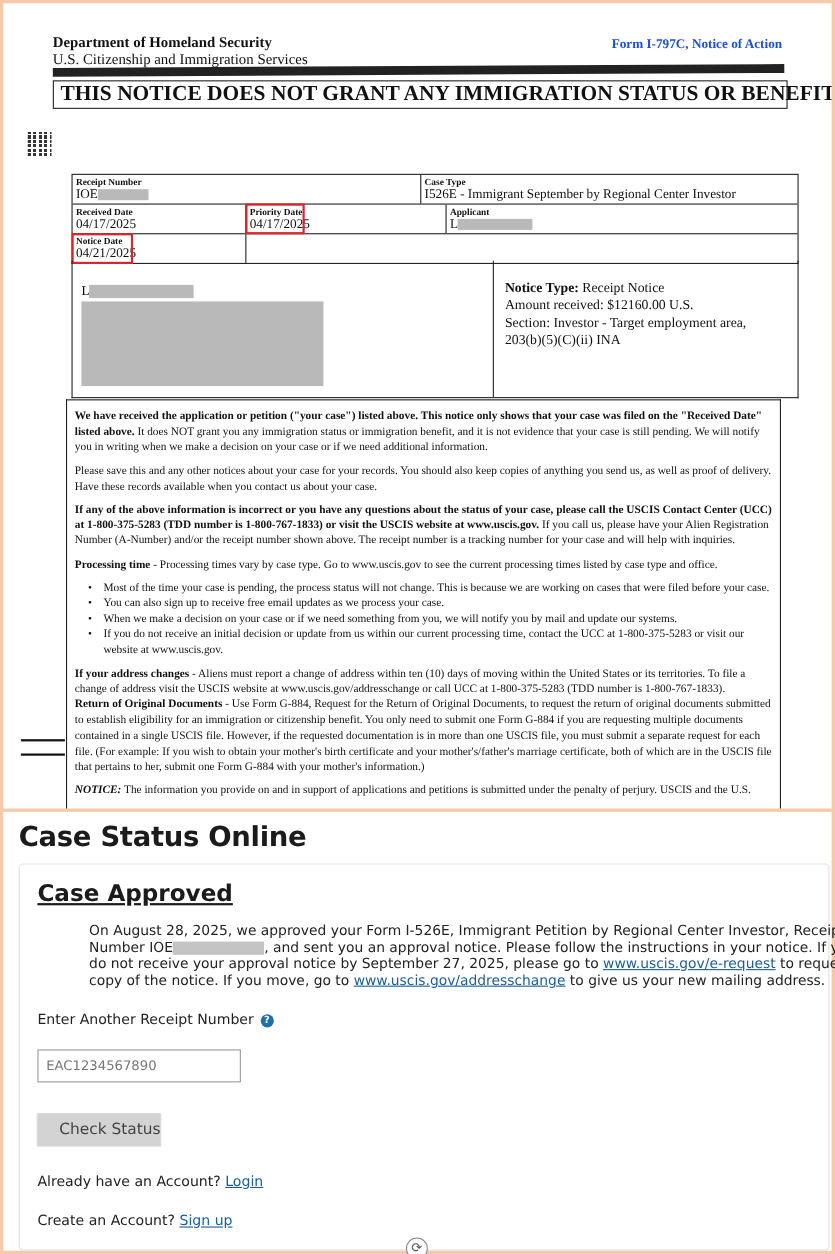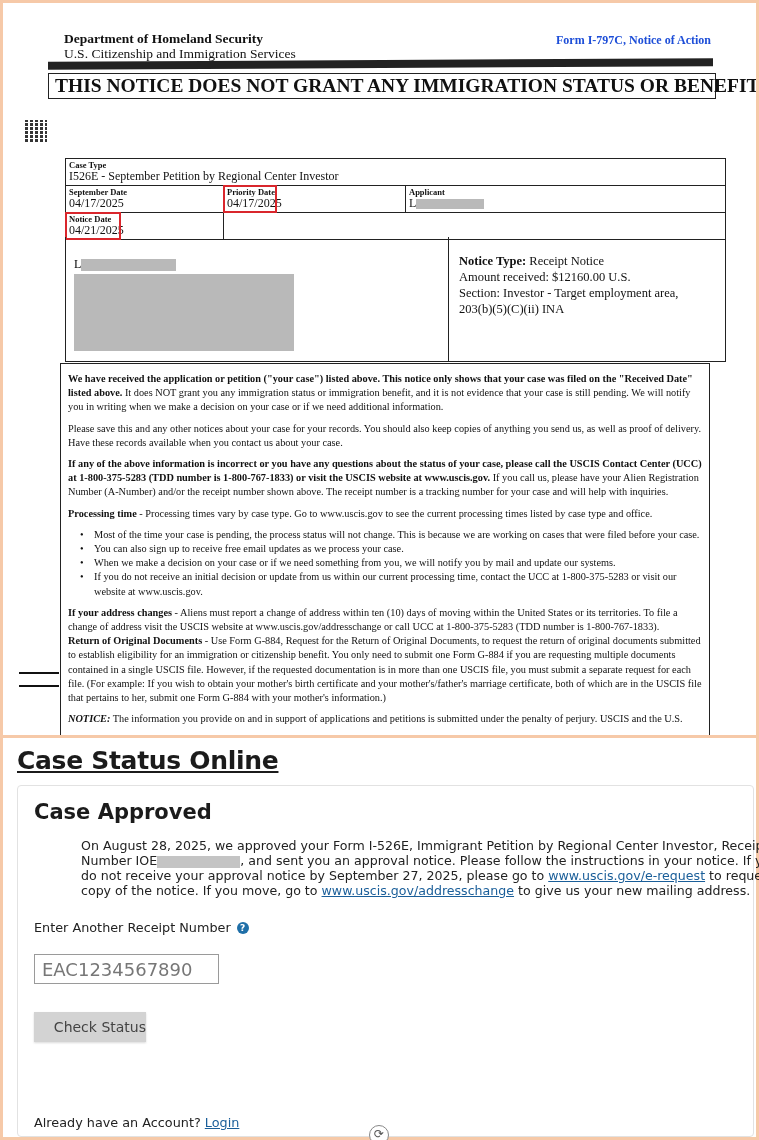--- a/index.html
+++ b/index.html
@@ -4,21 +4,21 @@
 <style>
   * { box-sizing: border-box; margin: 0; padding: 0; }
   html, body { width: 759px; height: 1140px; background: #f6c9a8; overflow: hidden; }
   body { position: relative; font-family: "Liberation Serif", serif; }
 
   
   .notice-panel {
     position: absolute; left: 3px; top: 3px; width: 753px; height: 732px;
     background: #fff; overflow: hidden;
   }
-  .hdr-left { position: absolute; left: 45px; top: 28px; color: #111; margin-left: 16px; }
+  .hdr-left { position: absolute; left: 45px; top: 28px; color: #111; }
   .hdr-dept { font-weight: bold; font-size: 13.5px; line-height: 15px; }
   .hdr-agency { font-size: 13.5px; line-height: 16px; }
   .hdr-form { position: absolute; right: 45px; top: 30px; font-weight: bold; font-size: 12px; color: #1d4ed8; }
   .hdr-bar { position: absolute; left: 45px; top: 57px; width: 665px; height: 8px; background: #222; transform: rotate(-0.3deg); }
   .banner {
     position: absolute; left: 45px; top: 70px; width: 668px; height: 26px;
     border: 1.5px solid #222; font-weight: bold; font-size: 19.5px;
     line-height: 23px; padding-left: 6px; color: #111; white-space: nowrap;
   }
   .qr { position: absolute; left: 22px; top: 117px; width: 22px; height: 22px;
@@ -52,58 +52,62 @@
   .body-box li { position: relative; }
   .body-box li::before { content: "•"; position: absolute; left: -14px; }
 
   .margin-mark { position: absolute; left: 16px; height: 2px; width: 40px; background: #111; }
 
   
   .status-panel {
     position: absolute; left: 3px; top: 738px; width: 753px; height: 399px;
     background: #fff; font-family: "DejaVu Sans", sans-serif; color: #1b1b1b;
   }
-  .cso-title { position: absolute; left: 14px; top: 8px; font-size: 25px; font-weight: bold; letter-spacing: -0.3px; color: #1b1b1b; text-decoration: underline; }
+  .cso-title { position: absolute; left: 14px; top: 8px; font-size: 25px; font-weight: bold; letter-spacing: -0.3px; color: #1b1b1b; }
   .card { position: absolute; left: 14px; top: 47px; width: 737px; height: 352px; border: 1px solid #e2e2e2; border-radius: 4px; background: #fff; }
-  .card-title { position: absolute; left: 16px; top: 14px; font-size: 21px; font-weight: bold; color: #1b1b1b; }
+  .card-title { position: absolute; left: 16px; top: 14px; font-size: 21px; font-weight: bold; color: #1b1b1b; text-decoration: underline; }
   .card-text { position: absolute; left: 16px; top: 52px; width: 705px; font-size: 12.6px; line-height: 15px; color: #222; margin-left: 47px; }
   .card-text a { color: #1a5e99; text-decoration: underline; }
   .card-text .redact { width: 83px; height: 12px; background: #c4c4c4; }
   .rn-label { position: absolute; left: 16px; top: 134px; font-size: 12.8px; color: #222; }
   .help-icon { display: inline-block; width: 12px; height: 12px; border-radius: 50%; background: #1f6fa8; color: #fff; font-size: 9px; line-height: 12px; text-align: center; font-weight: bold; margin-left: 6px; vertical-align: 1px; }
-  .rn-input { position: absolute; left: 16px; top: 168px; width: 185px; height: 30px; border: 1px solid #9a9a9a; font-family: "DejaVu Sans", sans-serif; font-size: 18px; padding-left: 7px; color: #777; background: #fff; }
+  .rn-input { position: absolute; left: 16px; top: 168px; width: 185px; height: 30px; border: 1px solid #9a9a9a; font-family: "DejaVu Sans", sans-serif; font-size: 12px; padding-left: 7px; color: #777; background: #fff; }
   .rn-input::placeholder { color: #777; }
   .check-btn { position: absolute; left: 16px; top: 226px; width: 112px; height: 30px; background: #d3d3d3; border: none; font-family: "DejaVu Sans", sans-serif; font-size: 14px; color: #444; box-shadow: 0 1px 2px rgba(0,0,0,0.15); text-align: right; }
-  .acct-line { position: absolute; left: 16px; font-size: 12.8px; color: #222; margin-top: 48px; }
+  .acct-line { position: absolute; left: 16px; font-size: 12.8px; color: #222; }
   .acct-line a { color: #1a5e99; text-decoration: underline; }
   .refresh-icon { position: absolute; left: 366px; top: 387px; width: 20px; height: 20px; border: 1.5px solid #888; border-radius: 50%; background: #fff; color: #555; font-size: 12px; line-height: 17px; text-align: center; }
 </style>
 </head>
 <body>
 
 <div class="notice-panel">
   <div class="hdr-left">
     <div class="hdr-dept">Department of Homeland Security</div>
     <div class="hdr-agency">U.S. Citizenship and Immigration Services</div>
   </div>
   <div class="hdr-form">Form I-797C, Notice of Action</div>
   <div class="hdr-bar"></div>
   <div class="banner">THIS NOTICE DOES NOT GRANT ANY IMMIGRATION STATUS OR BENEFIT.</div>
   <div class="qr"></div>
 
   <div class="grid">
     <div class="row">
+      <div class="cell" style="width:317px">
+        <div class="lbl">Receipt Number</div>
+        <div class="val"><span>IOE</span><span class="redact" style="width:46px"></span></div>
+      </div>
       <div class="cell" style="flex:1">
         <div class="lbl">Case Type</div>
-        <div class="val">I526E - September Petition by Regional Center Investor</div>
+        <div class="val">I526E - Immigrant September by Regional Center Investor</div>
       </div>
     </div>
     <div class="row">
       <div class="cell" style="width:158px">
-        <div class="lbl">September Date</div>
+        <div class="lbl">Received Date</div>
         <div class="val">04/17/2025</div>
       </div>
       <div class="cell" style="width:182px">
         <div class="redbox" style="position:absolute;left:0;top:0;width:52px;height:26px"></div>
         <div class="lbl">Priority Date</div>
         <div class="val">04/17/2025</div>
       </div>
       <div class="cell" style="flex:1">
         <div class="lbl">Applicant</div>
         <div class="val"><span>L</span><span class="redact" style="width:68px"></span></div>

